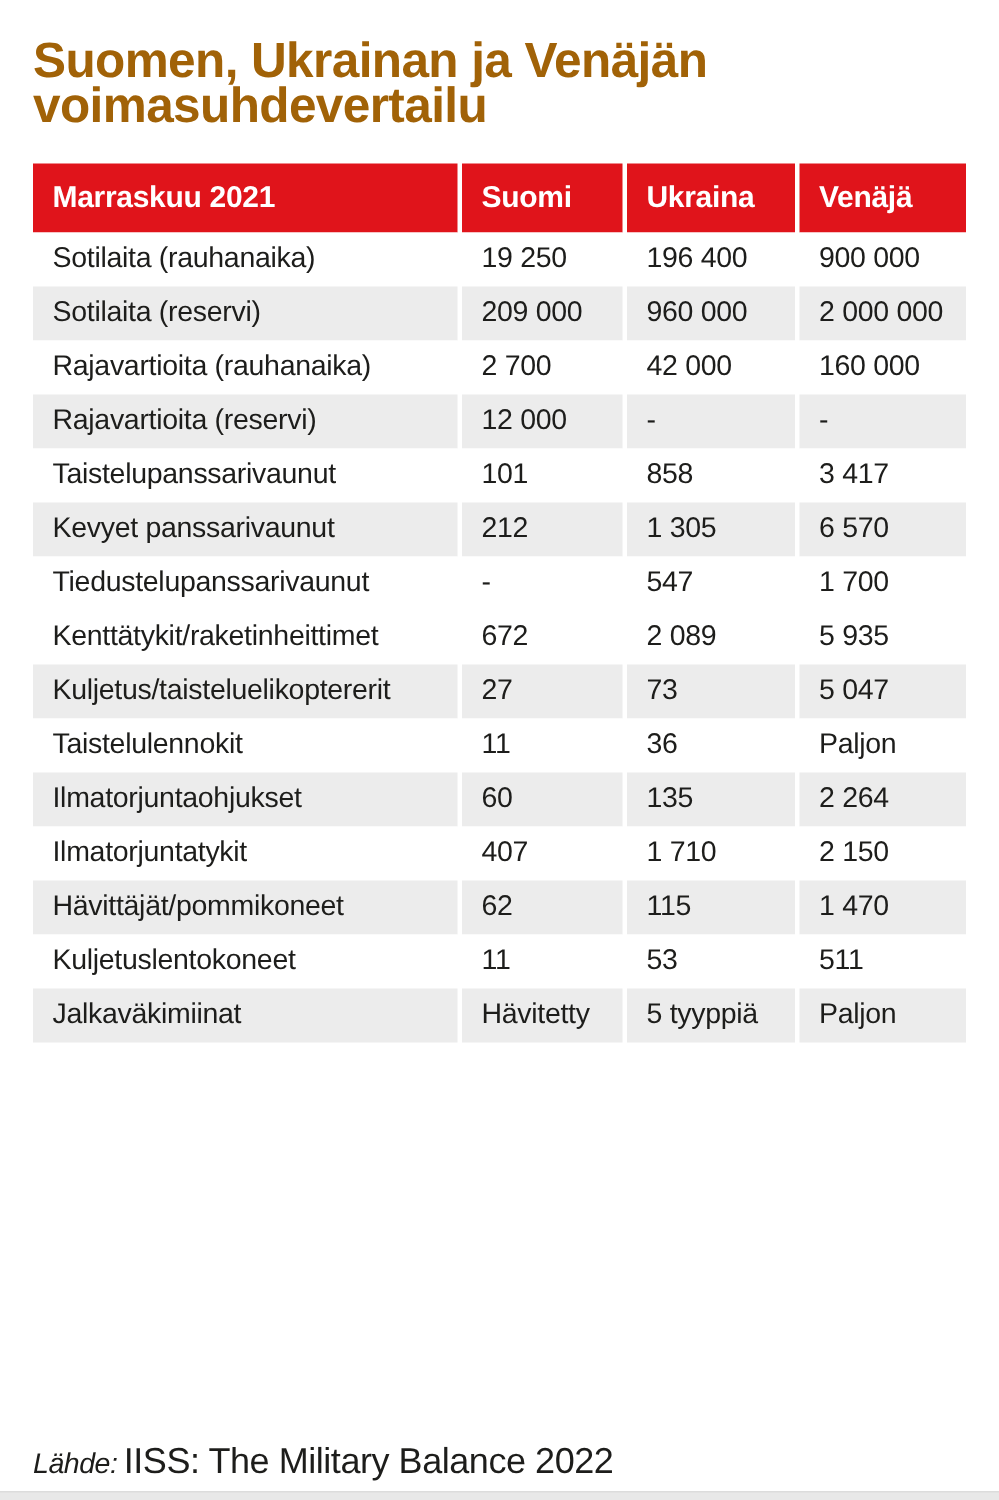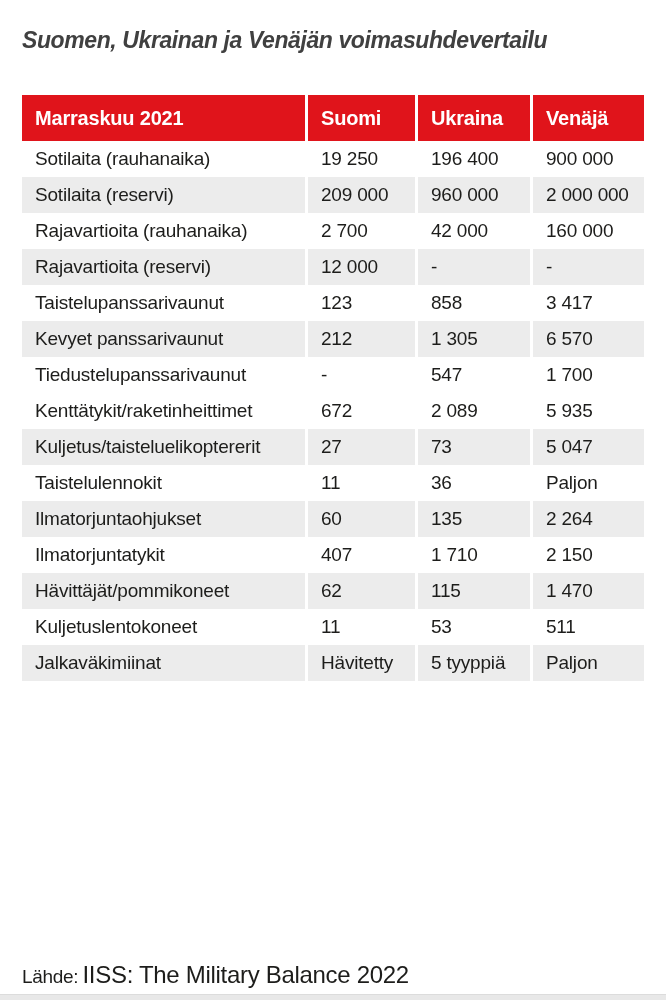--- a/index.html
+++ b/index.html
@@ -7,29 +7,28 @@
     width:666px;height:1000px;
     background:#ffffff;
     font-family:"Liberation Sans",sans-serif;
     overflow:hidden;position:relative;
     color:#1d1d1b;
   }
   .page{position:absolute;inset:0;padding:0 22px;box-sizing:border-box;}
 
   .title{
     margin:25px 0 0 0;
-    font-size:23px;
+    font-size:33px;
     line-height:30px;
     font-weight:bold;
     letter-spacing:-0.4px;
-    color:#404040;
-    font-style:italic;
-  }
-
-  .table{margin-top:40px;}
+    color:#a16207;
+  }
+
+  .table{margin-top:24px;}
 
   .h-row,.t-row{
     display:grid;
     grid-template-columns:283px 107px 112px 111px;
     column-gap:3px;
   }
   .h-row{height:46px;}
   .h-cell{
     background:var(--red,#e0141b);
     color:#ffffff;
@@ -54,21 +53,21 @@
   .t-row.alt .t-cell{background:var(--gray,#ececec);}
 
   .source{
     position:absolute;
     left:22px;top:961px;
     margin:0;
     white-space:nowrap;
     letter-spacing:-0.3px;
     color:#1d1d1b;
   }
-  .source .prefix{font-size:19px;}
+  .source .prefix{font-size:19px;font-style:italic;}
   .source .src-title{font-size:24px;}
 
   .bottom-bar{
     position:absolute;
     left:0;right:0;bottom:0;
     height:5px;
     background:var(--bar,#e8e8e8);
     border-top:1px solid #dcdcdc;
   }
 </style>
@@ -110,21 +109,21 @@
 
   <div class="t-row alt">
     <div class="t-cell c-label">Rajavartioita (reservi)</div>
     <div class="t-cell c-suomi">12 000</div>
     <div class="t-cell c-ukraina">-</div>
     <div class="t-cell c-venaja">-</div>
   </div>
 
   <div class="t-row">
     <div class="t-cell c-label">Taistelupanssarivaunut</div>
-    <div class="t-cell c-suomi">123</div>
+    <div class="t-cell c-suomi">101</div>
     <div class="t-cell c-ukraina">858</div>
     <div class="t-cell c-venaja">3 417</div>
   </div>
 
   <div class="t-row alt">
     <div class="t-cell c-label">Kevyet panssarivaunut</div>
     <div class="t-cell c-suomi">212</div>
     <div class="t-cell c-ukraina">1 305</div>
     <div class="t-cell c-venaja">6 570</div>
   </div>

